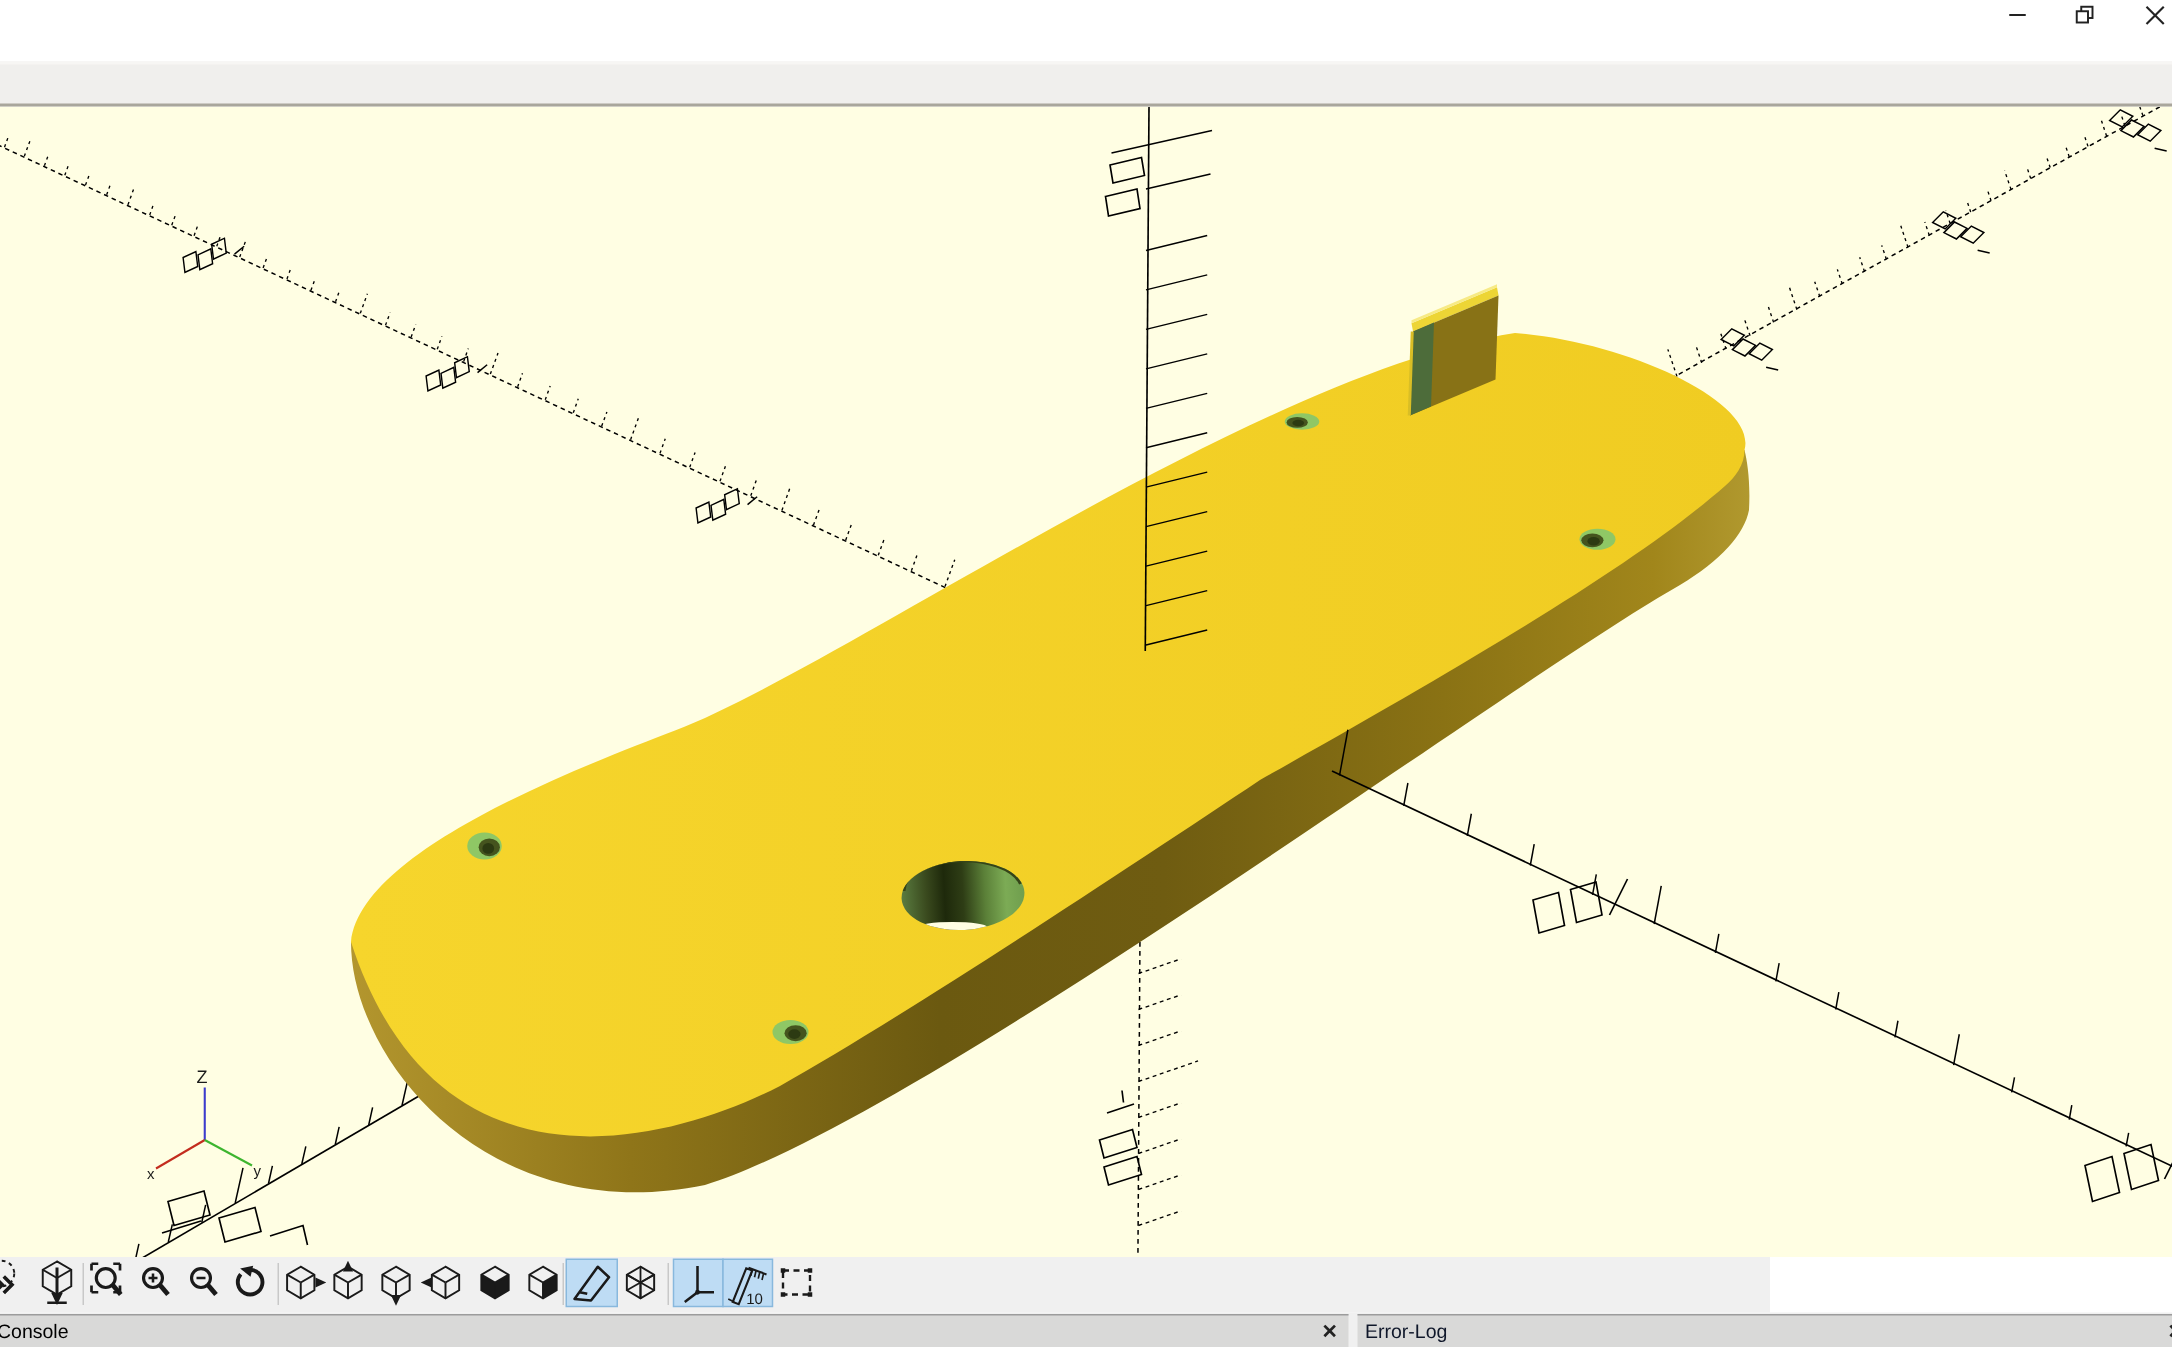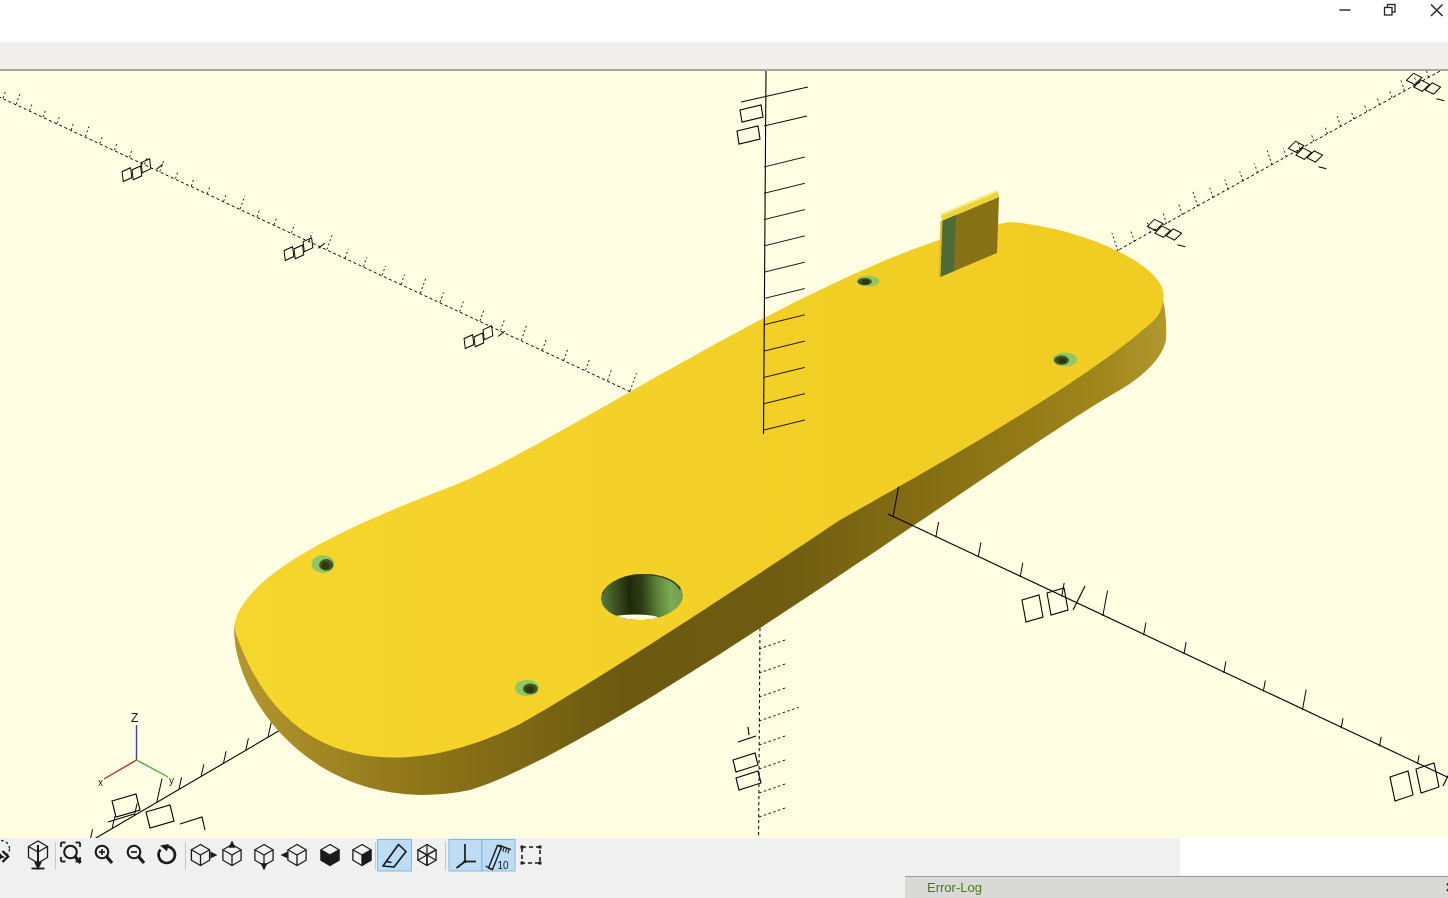--- a/index.html
+++ b/index.html
@@ -5,21 +5,21 @@
   body { width:1448px; height:898px; overflow:hidden; position:relative;
          font-family:"Liberation Sans", sans-serif; background:#ffffff; }
   .titlebar { position:absolute; left:0; top:0; width:1448px; height:41px; background:#ffffff; }
   .menurow  { position:absolute; left:0; top:41px; width:1448px; height:30px;
               background:#f0efed; border-top:2px solid #f7f6f4; border-bottom:2px solid #a9a69c; box-sizing:border-box; }
   .viewport { position:absolute; left:0; top:71px; width:1448px; height:767px; background:#fffee3; overflow:hidden; }
   .toolbar  { position:absolute; left:0; top:838px; width:1180px; height:37px; background:#f0f0f0; }
   .statusbar { position:absolute; left:0; top:875px; width:1448px; height:23px; background:#f0f0f0; }
   .dock { position:absolute; top:1px; height:22px; background:#d9d9d8; border-top:1px solid #9c9c9c; box-sizing:border-box; }
   .dock span.title { position:absolute; left:-2px; top:3px; font-size:13px; color:#000; }
-  .dock span.title2 { position:absolute; left:22px; top:3px; font-size:13px; color:#4d7c0f;text-align:right; }
+  .dock span.title2 { position:absolute; left:5px; top:3px; font-size:13px; color:#0f172a;text-align:right; }
   .xbtn { position:absolute; top:3px; font-size:13px; color:#222; font-weight:bold; }
 </style></head>
 <body>
 <div class="viewport">
 <svg width="1448" height="767" viewBox="0 71 1448 767">
 <defs>
   <linearGradient id="wallg" x1="234" x2="1168" gradientUnits="userSpaceOnUse">
     <stop offset="0" stop-color="#b3962e"></stop>
     <stop offset="0.2" stop-color="#8f7519"></stop>
     <stop offset="0.42" stop-color="#6b5910"></stop>
@@ -358,17 +358,21 @@
 <text x="497.5" y="869" font-size="10" fill="#1a1a1a" font-family="Liberation Sans, sans-serif">10</text>
 <path d="M 485.5,866 l 4,2" stroke="#1a1a1a" stroke-width="1.1"></path>
 <rect x="522" y="847" width="18" height="16" fill="none" stroke="#1a1a1a" stroke-width="1.6" stroke-dasharray="4 3"></rect>
 <rect x="520.5" y="845.5" width="3" height="3" fill="#1a1a1a"></rect>
 <rect x="538.5" y="845.5" width="3" height="3" fill="#1a1a1a"></rect>
 <rect x="520.5" y="861.5" width="3" height="3" fill="#1a1a1a"></rect>
 <rect x="538.5" y="861.5" width="3" height="3" fill="#1a1a1a"></rect>
 </svg>
 </div>
 <div class="statusbar">
+  <div class="dock" style="left:0; width:899px;">
+    <span class="title">Console</span>
+    <span class="xbtn" style="left:881px;">✕</span>
+  </div>
   <div class="dock" style="left:905px; width:543px;">
     <span class="title2">Error-Log</span>
     <span class="xbtn" style="left:540px;">✕</span>
   </div>
 </div>
 
 </body></html>

